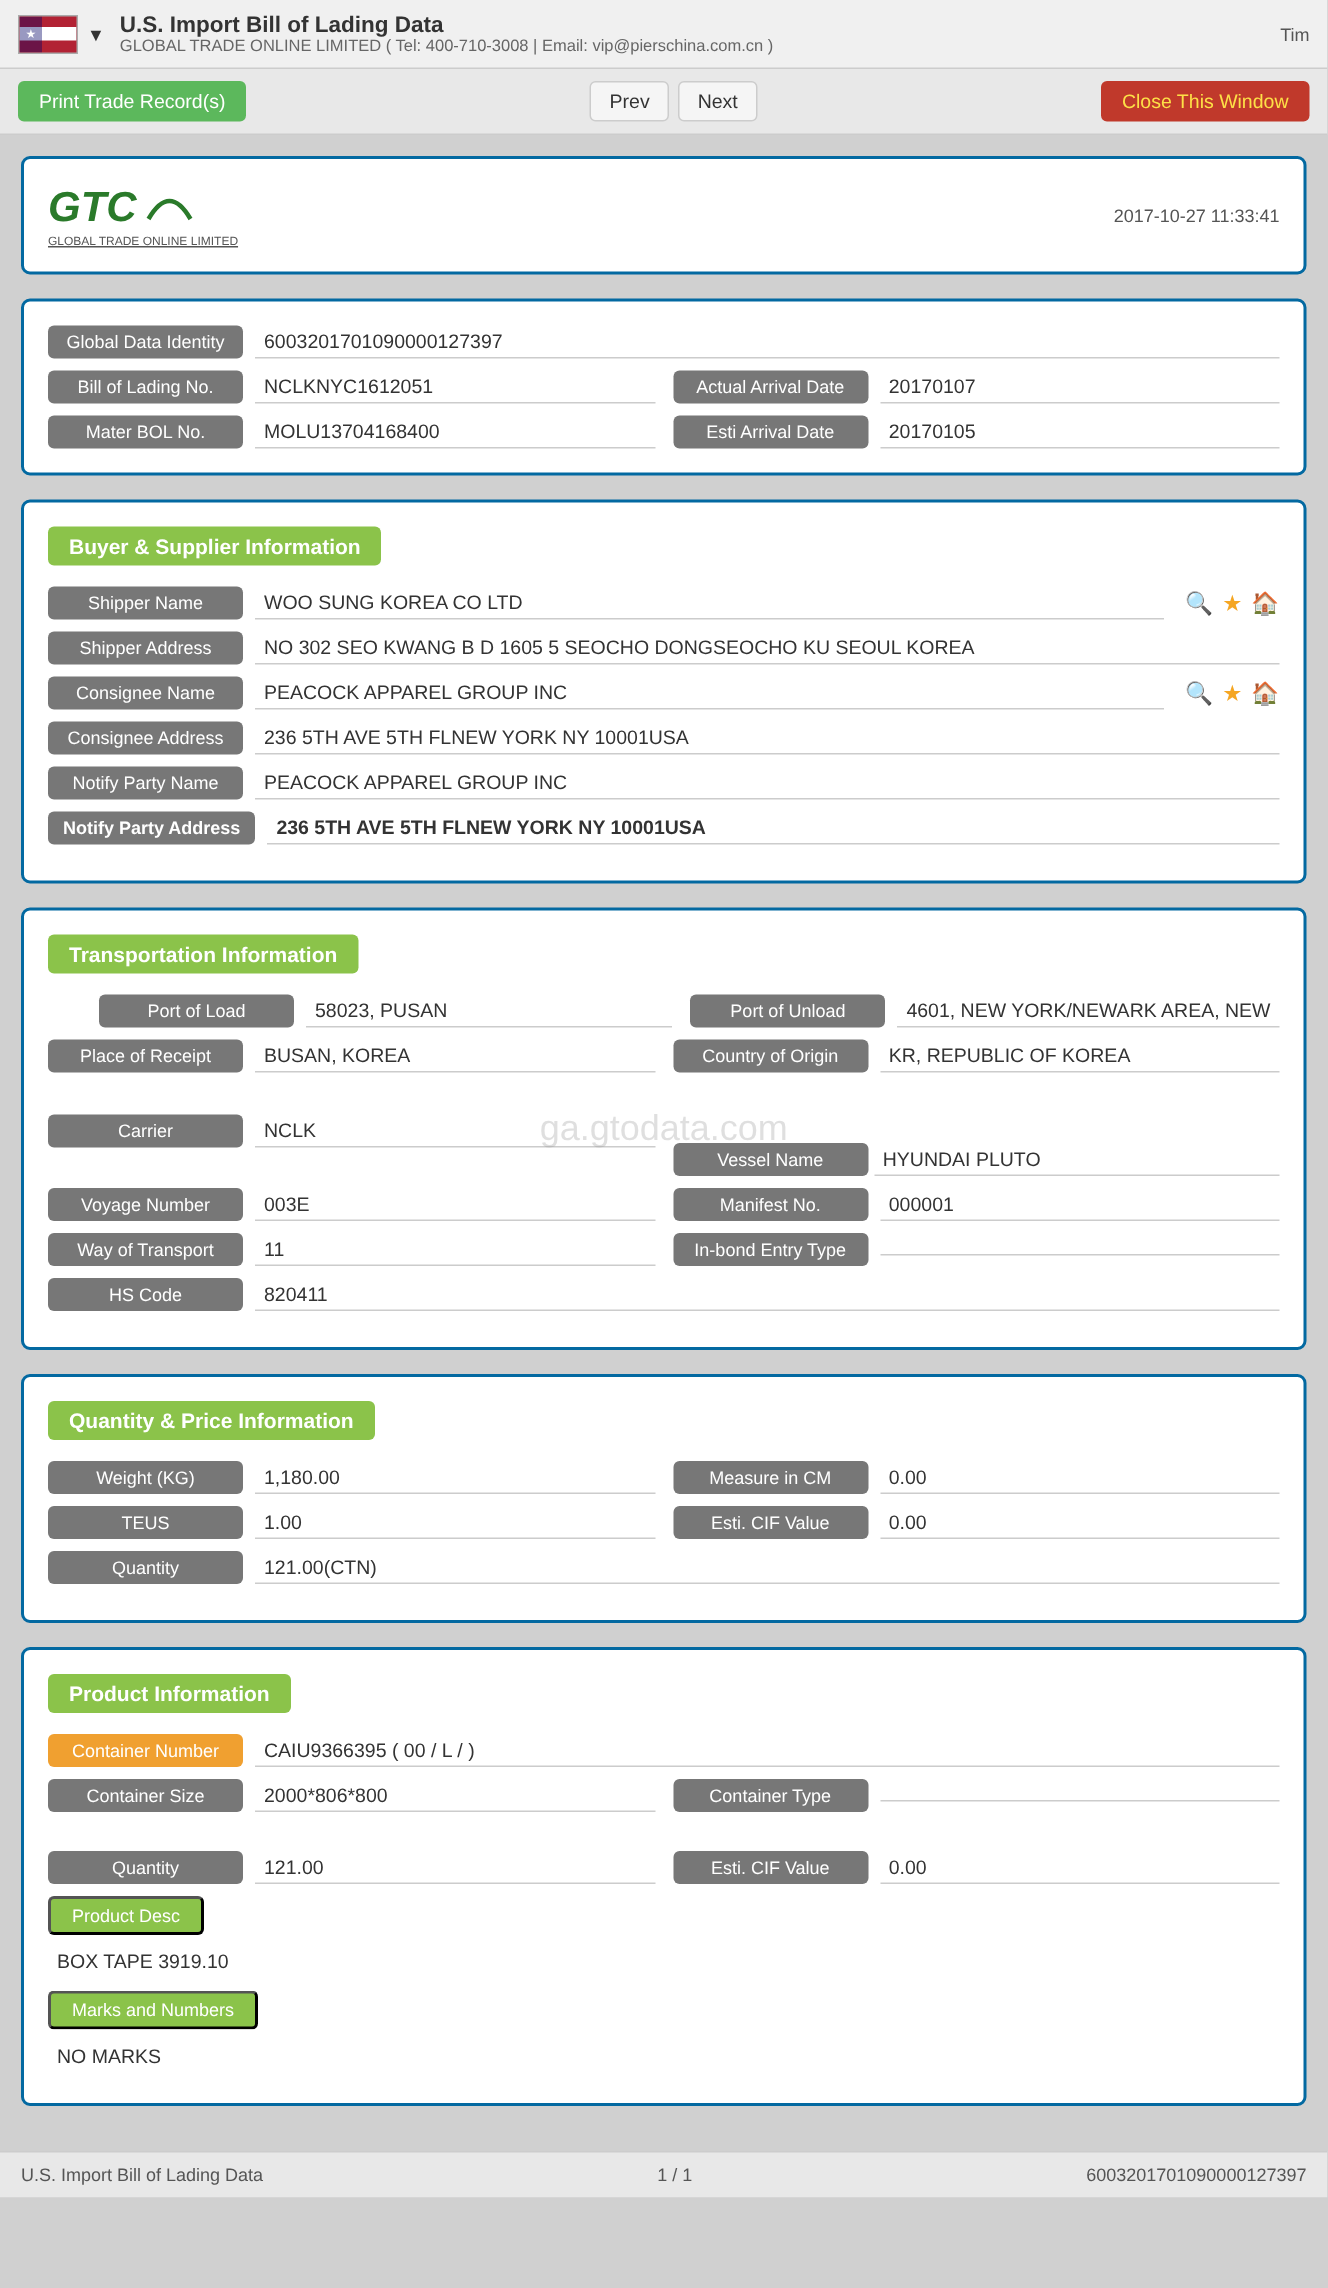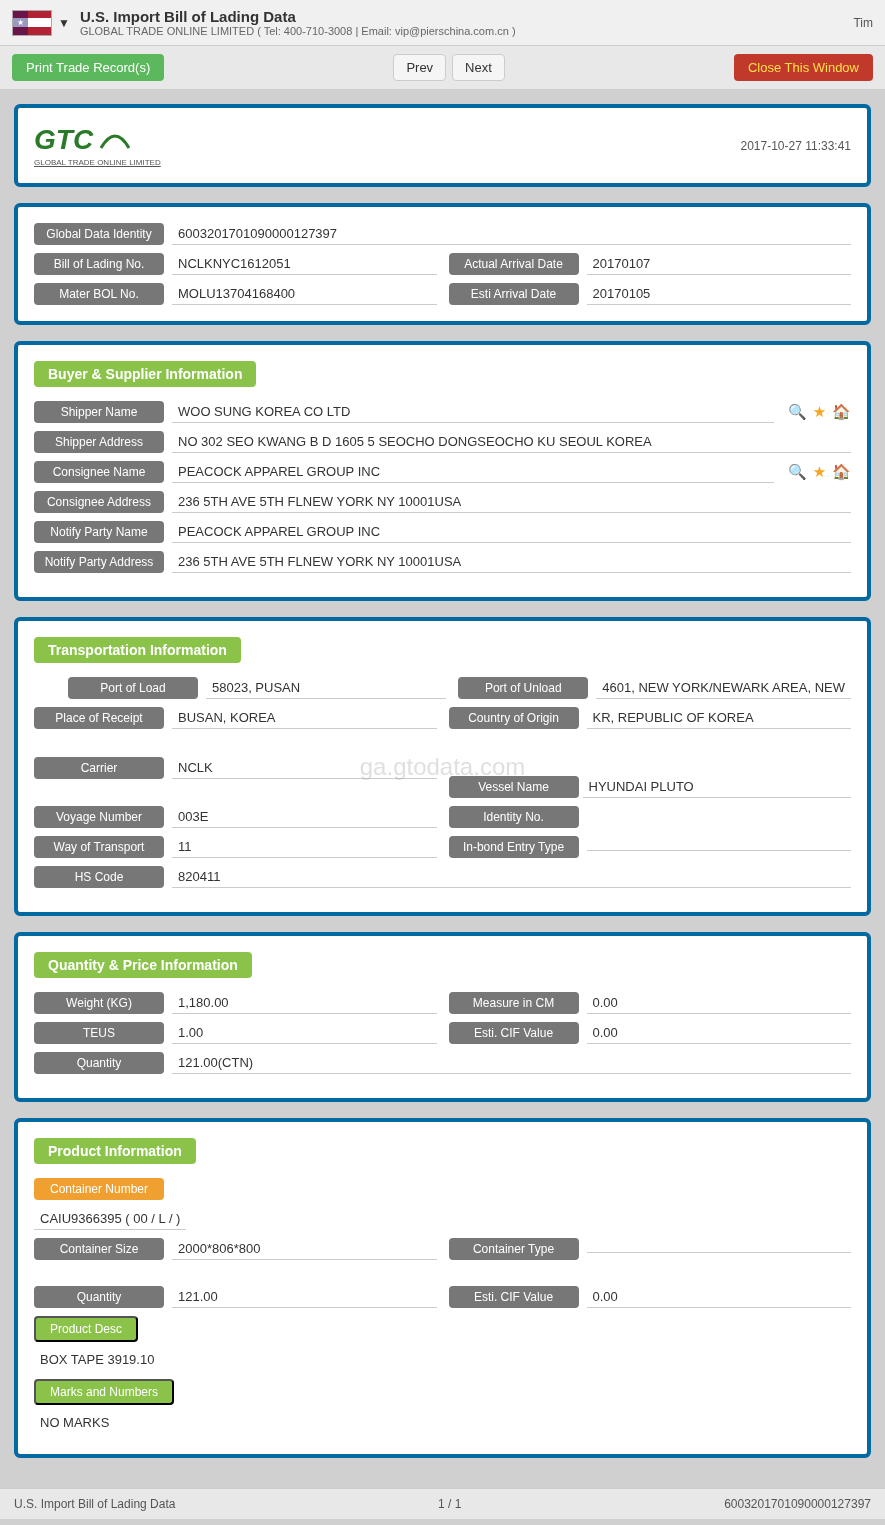--- a/index.html
+++ b/index.html
@@ -52,21 +52,21 @@
       margin-left: auto;
     }
 
     .main-content {
       padding: 14px;
       background: #d0d0d0;
     }
 
     .card {
       background: white;
-      border: 4px solid #0369a1;
+      border: 2px solid #0369a1;
       border-radius: 6px;
       margin-bottom: 16px;
       padding: 16px;
     }
 
     .section-title {
       background: #8bc34a;
       color: white;
       padding: 5px 14px;
       border-radius: 4px;
@@ -248,21 +248,21 @@
       <div class="full-value">236 5TH AVE 5TH FLNEW YORK NY 10001USA</div>
     </div>
 
     
     <div style="display:flex;align-items:center;gap:8px;margin-bottom:8px;">
       <div class="full-label">Notify Party Name</div>
       <div class="full-value">PEACOCK APPAREL GROUP INC</div>
     </div>
 
     
-    <div style="display:flex;align-items:center;gap:8px;margin-bottom:8px;">
+    <div style="display:flex;align-items:center;gap:8px;margin-bottom:8px;font-weight:bold;">
       <div class="full-label">Notify Party Address</div>
       <div class="full-value">236 5TH AVE 5TH FLNEW YORK NY 10001USA</div>
     </div>
   </div>
 
   <div class="card" style="position:relative;">
     <div class="section-title">Transportation Information</div>
 
     <div style="position:absolute;top:50%;left:50%;transform:translate(-50%,-50%);font-size:24px;color:rgba(150,150,150,0.3);white-space:nowrap;pointer-events:none;z-index:1;">ga.gtodata.com</div>
 
@@ -302,21 +302,22 @@
       </div>
     </div>
 
     
     <div style="display:flex;gap:12px;margin-bottom:8px;">
       <div style="display:flex;align-items:center;gap:8px;flex:1;">
         <div class="full-label">Voyage Number</div>
         <div class="full-value">003E</div>
       </div>
       <div style="display:flex;align-items:center;gap:8px;flex:1;">
-        <div class="full-label">Identity No.</div>
+        <div class="full-label">Manifest No.</div>
+        <div class="full-value">000001</div>
       </div>
     </div>
 
     
     <div style="display:flex;gap:12px;margin-bottom:8px;">
       <div style="display:flex;align-items:center;gap:8px;flex:1;">
         <div class="full-label">Way of Transport</div>
         <div class="full-value">11</div>
       </div>
       <div style="display:flex;align-items:center;gap:8px;flex:1;">
@@ -363,21 +364,21 @@
     <div style="display:flex;align-items:center;gap:8px;margin-bottom:8px;">
       <div class="full-label">Quantity</div>
       <div class="full-value">121.00(CTN)</div>
     </div>
   </div>
 
   <div class="card">
     <div class="section-title">Product Information</div>
 
     
-    <div style="display:flex;align-items:flex-start;gap:8px;margin-bottom:8px;flex-direction:column;">
+    <div style="display:flex;align-items:center;gap:8px;margin-bottom:8px;">
       <div class="container-label">Container Number</div>
       <div class="full-value">CAIU9366395 ( 00 / L / )</div>
     </div>
 
     
     <div style="display:flex;gap:12px;margin-bottom:26px;">
       <div style="display:flex;align-items:center;gap:8px;flex:1;">
         <div class="full-label">Container Size</div>
         <div class="full-value">2000*806*800</div>
       </div>

